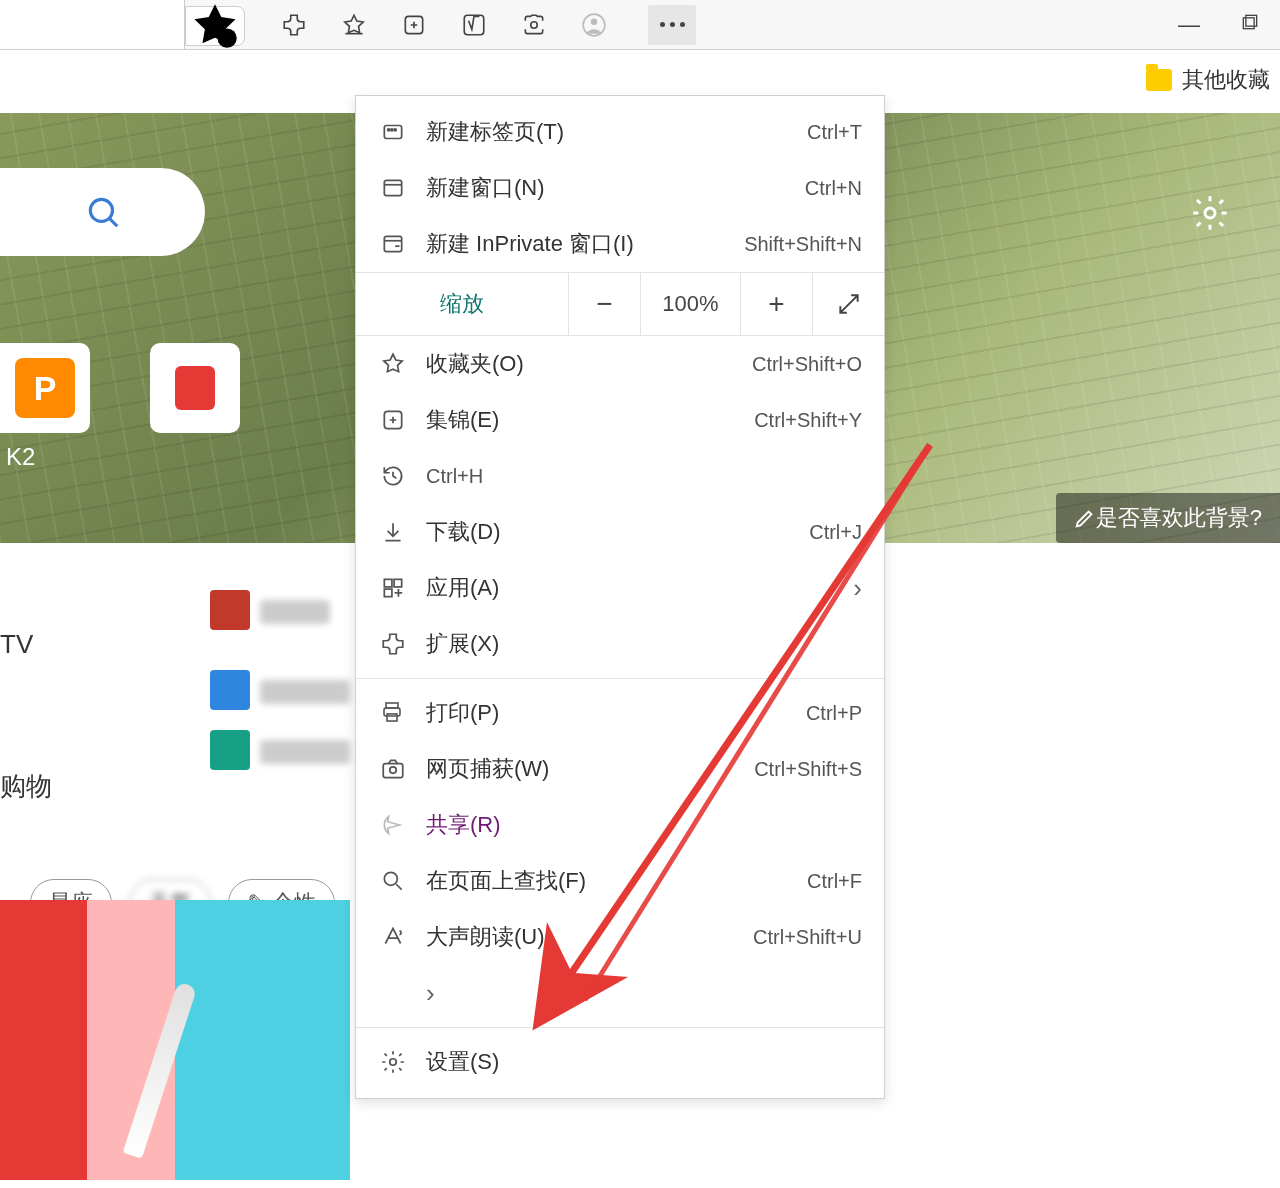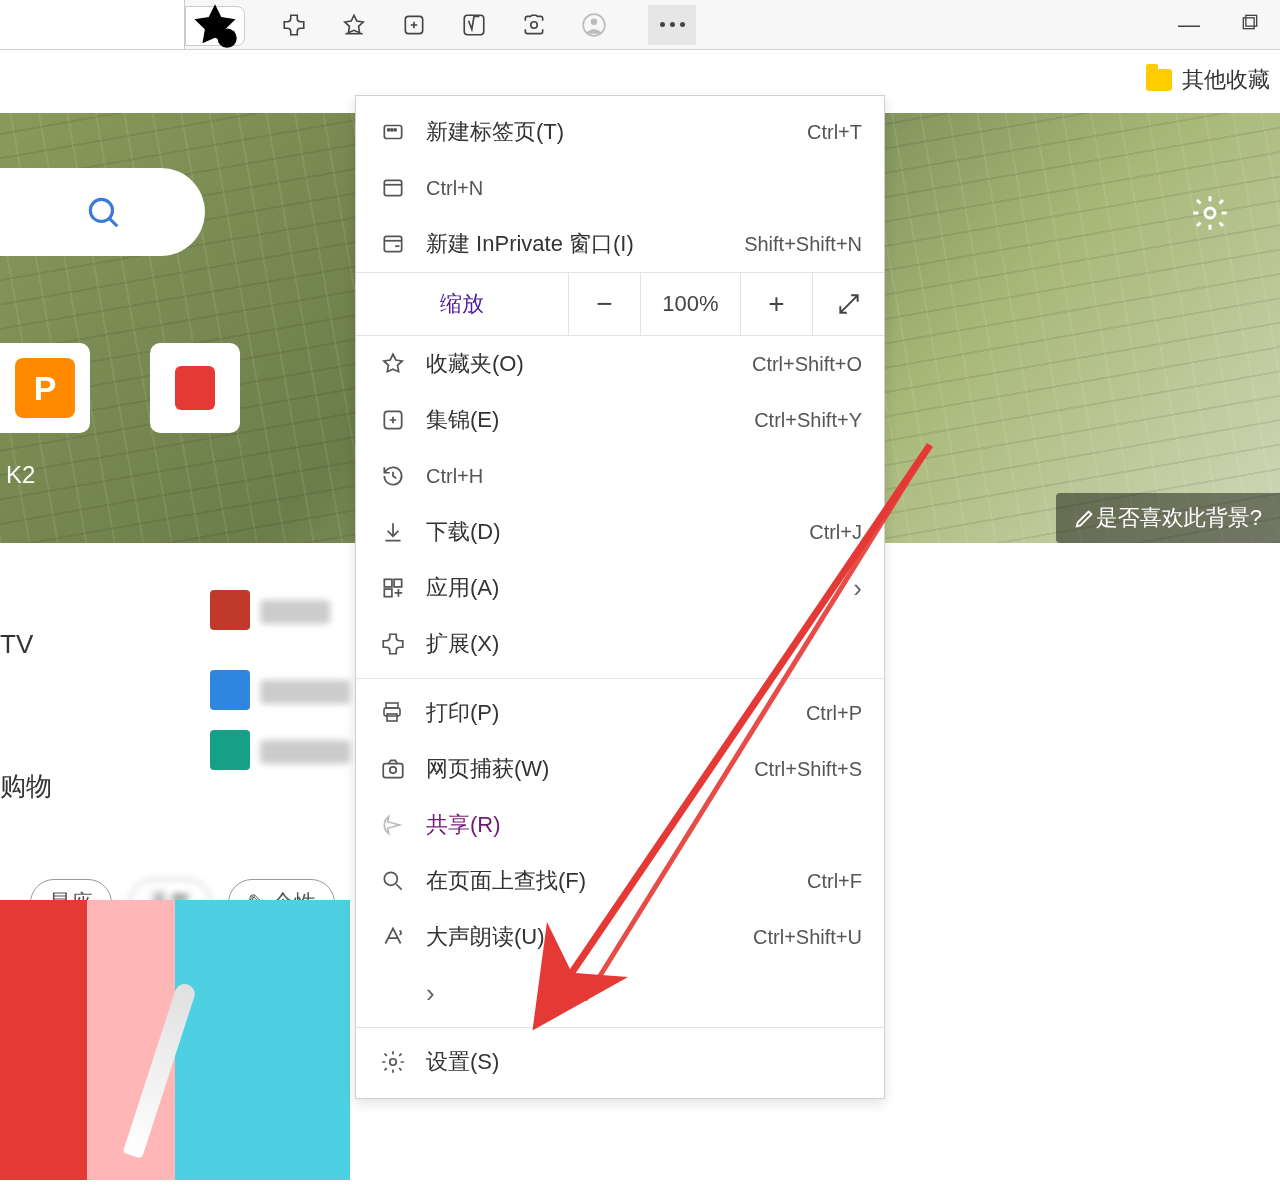--- a/index.html
+++ b/index.html
@@ -84,21 +84,21 @@
     width:205px; height:88px;
     background:#fff; border-radius:0 44px 44px 0;
     display:flex; align-items:center; justify-content:center;
   }
   .search-pill svg { width:38px; height:38px; stroke:#3a7bd5; stroke-width:2; fill:none; }
   .tile { position:absolute; width:90px; height:90px; background:#fff; border-radius:10px; display:flex; align-items:center; justify-content:center; }
   .tile.orange { left:0; top:230px; border-radius:0 10px 10px 0; }
   .tile.orange .inner { width:60px; height:60px; background:#ff8a00; border-radius:8px; display:flex; align-items:center; justify-content:center; color:#fff; font-weight:bold; font-size:34px; }
   .tile.red { left:150px; top:230px; }
   .tile.red .inner { width:40px; height:44px; background:#e53935; border-radius:6px; }
-  .tile-label { position:absolute; left:0; top:330px; color:#fff; font-size:24px; font-weight:500; padding-left:6px;margin-top:18px; }
+  .tile-label { position:absolute; left:0; top:330px; color:#fff; font-size:24px; font-weight:500; padding-left:6px; }
   .gear-btn {
     position:absolute; right:40px; top:80px;
     width:50px; height:50px; color:#fff;
   }
   .gear-btn svg { width:40px; height:40px; stroke:#fff; fill:none; stroke-width:1.8; }
   .like-bg {
     position:absolute; right:0; top:380px;
     background:rgba(0,0,0,0.45); color:#fff;
     padding:10px 18px; font-size:22px;
     display:flex; align-items:center; 
@@ -143,21 +143,21 @@
   .menu .item .m-icon svg { width:26px; height:26px; stroke:#555; fill:none; stroke-width:1.6; }
   .menu .item.disabled .m-icon svg { stroke:#bbb; }
   .menu .item .label { flex:1; }
   .menu .item .shortcut { color:#555; font-size:20px;text-align:center; }
   .menu .item .chev { font-size:26px; color:#666; }
   .menu .sep { height:1px; background:#e3e3e3; margin:6px 0; }
   .menu .zoom-row {
     display:flex; align-items:center; height:64px;
     border-top:1px solid #e3e3e3; border-bottom:1px solid #e3e3e3;
   }
-  .menu .zoom-row .zlabel { flex:1; text-align:center; font-size:22px; color:#4c1d95; }
+  .menu .zoom-row .zlabel { flex:1; text-align:center; font-size:22px; color:#0f766e; }
   .menu .zoom-row .zcell {
     width:72px; height:64px; border-left:1px solid #e3e3e3;
     display:flex; align-items:center; justify-content:center;
     font-size:28px; color:#444;
   }
   .menu .zoom-row .zval { width:100px; font-size:22px; }
   .menu .zoom-row svg { width:26px; height:26px; stroke:#444; fill:none; stroke-width:1.8; }
 
   
   .arrow-svg {
@@ -299,20 +299,21 @@
     <span class="label">新建标签页(T)</span>
     <span class="shortcut">Ctrl+T</span>
   </div>
   <div class="item">
     <div class="m-icon">
         <svg viewBox="0 0 24 24">
           <rect x="4" y="5" width="16" height="14" rx="2"></rect>
           <path d="M4 9h16"></path>
         </svg>
       </div>
+    <span class="label">新建窗口(N)</span>
     <span class="shortcut">Ctrl+N</span>
   </div>
   <div class="item">
     <div class="m-icon">
         <svg viewBox="0 0 24 24">
           <rect x="4" y="5" width="16" height="14" rx="2"></rect>
           <path d="M4 9h16"></path>
           <path d="M14 14h4"></path>
         </svg>
       </div>

